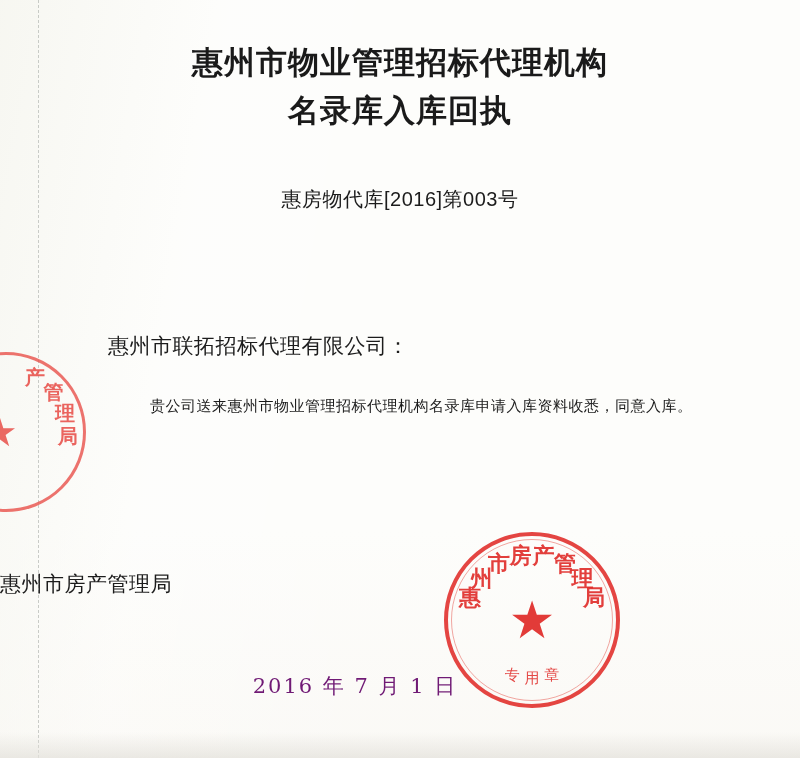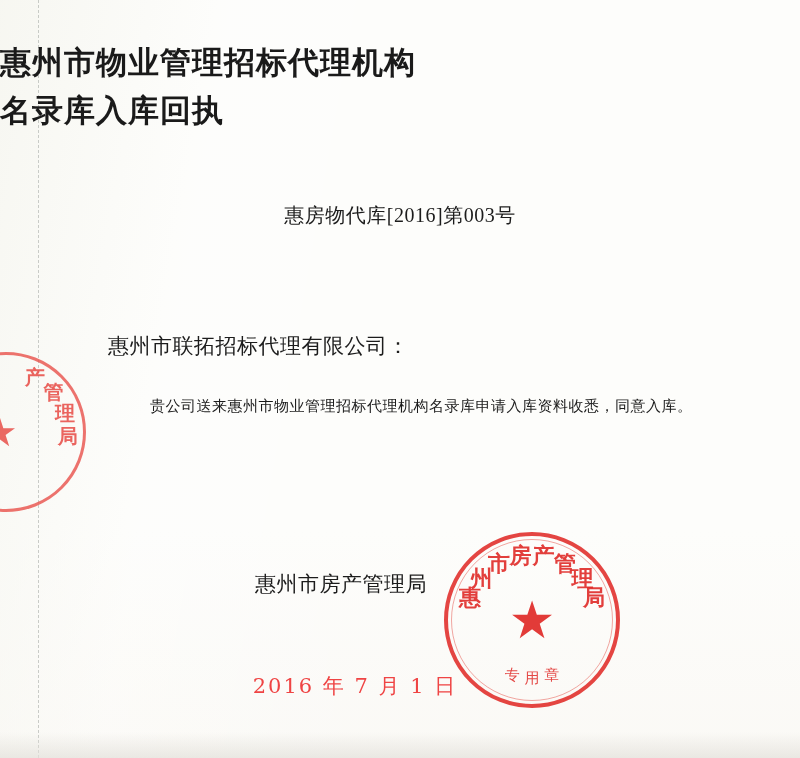--- a/index.html
+++ b/index.html
@@ -37,42 +37,41 @@
     width: 0;
     height: 758px;
     border-left: 1px dashed #b9bcb8;
     opacity: 0.75;
   }
   .doc-title {
     position: absolute;
     left: 0;
     top: 38px;
     width: 800px;
-    text-align: left;
+    text-align: center;
     color: #1a1a1a;
     font-family: "DejaVu Serif", "Liberation Serif", serif;
     font-weight: bold;
     font-size: 31px;
     line-height: 48px;
     letter-spacing: 1px;
   }
   .doc-title .line2 {
     display: block;
   }
   .doc-number {
     position: absolute;
     left: 0;
     top: 186px;
     width: 800px;
     text-align: center;
     color: #1c1c1c;
-    font-family: Liberation Serif, serif;
+    font-family: Liberation Sans, sans-serif;
     font-size: 20px;
     letter-spacing: 0.5px;
-    margin-top: 16px;
   }
   .addressee {
     position: absolute;
     left: 108px;
     top: 332px;
     color: #1c1c1c;
     font-family: Liberation Serif, serif;
     font-size: 21px;
     letter-spacing: 0.5px;
   }
@@ -86,37 +85,36 @@
     font-size: 15px;
     line-height: 48px;
     letter-spacing: 0.5px;
     text-indent: 42px;
   }
   .signature {
     position: absolute;
     left: 0;
     top: 570px;
     width: 800px;
-    text-align: center;
     padding-right: 118px;
     box-sizing: border-box;
     color: #1c1c1c;
     font-family: "DejaVu Serif", "Liberation Serif", serif;
     font-size: 21px;
     letter-spacing: 0.5px;
   }
   .sign-date {
     position: absolute;
     left: 0;
     top: 672px;
     width: 784px;
     text-align: center;
     padding-right: 104px;
     box-sizing: border-box;
-    color: #ef4444;
+    color: #701a75;
     font-family: "DejaVu Serif", "Liberation Serif", serif;
     font-size: 21px;
     letter-spacing: 2px;
     padding-left: 30px;
   }
 
   
   .stamp-main {
     position: absolute;
     left: 444px;

